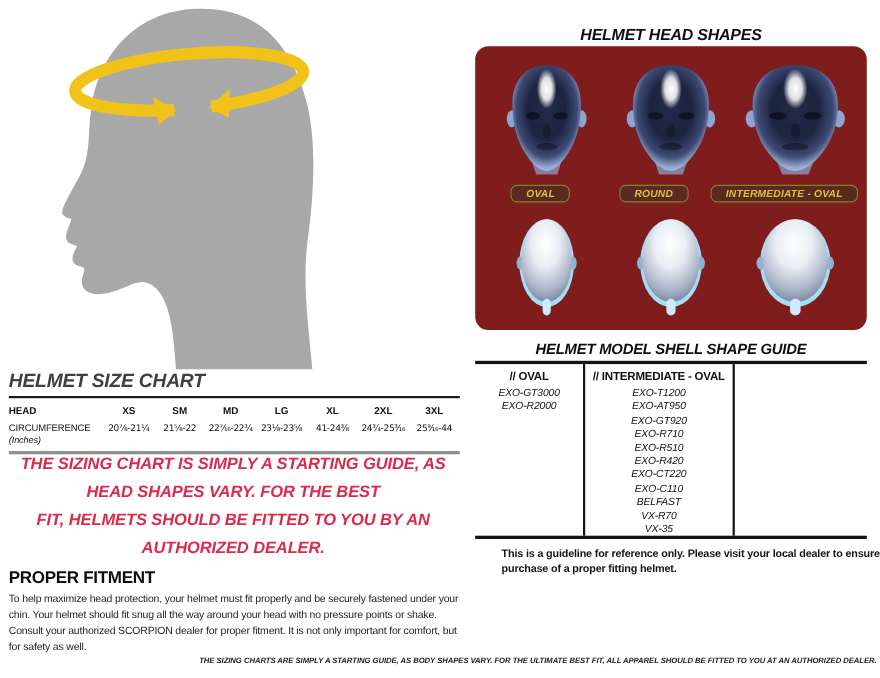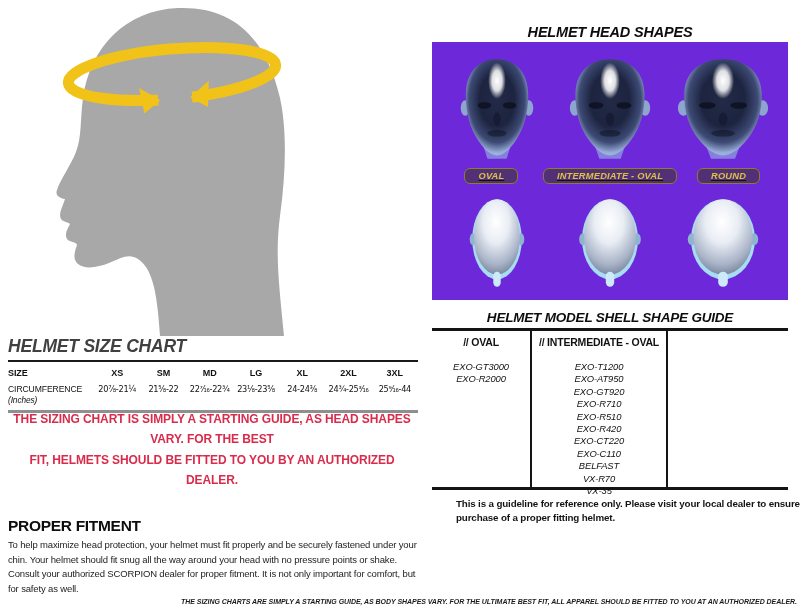--- a/index.html
+++ b/index.html
@@ -17,57 +17,57 @@
   .sc-rule { height:2px; background:#1a1a1a; margin-top:3px; }
   .sc-rule-gray { height:3px; background:#8f8f8f; margin-top:5px; }
   .sc-row { display:flex; align-items:flex-start; margin-top:6px; }
   .sc-label { width:86px; font-size:8.6px; letter-spacing:-0.1px; }
   .sc-head .sc-label, .sc-cell-h { font-weight:bold; font-size:9px; }
   .sc-cell { flex:1; text-align:center; font-size:9px; }
   .sc-vals .sc-cell { font-family:"DejaVu Sans", sans-serif; font-size:8.2px; letter-spacing:-0.3px; }
   .inches { display:block; font-style:italic; font-size:8.3px; margin-top:1px; }
 
   .warning {
-    width:416px; text-align:center; font-weight:bold; 
-    font-size:12px; line-height:1.7; letter-spacing:-0.1px;
+    width:416px; text-align:center; font-weight:bold; font-style:italic;
+    font-size:15px; line-height:1.7; letter-spacing:-0.1px;
   }
 
   .sec-h { font-size:15.5px; font-weight:bold; letter-spacing:-0.3px; color:#0d0d0d; }
   .body-txt { font-size:9.5px; letter-spacing:-0.15px; line-height:1.55; color:#1c1c1c; }
   .body-txt p { margin:0; }
 
   
   .hh-title, .sg-title { text-align:center; font-weight:bold; font-style:italic; color:#0d0d0d; }
   .hh-title { font-size:14.5px; letter-spacing:-0.2px; }
   .sg-title { font-size:13.5px; letter-spacing:-0.2px; }
 
   .shape-box {
-    background:#6d28d9; border-radius:0;
-    display:flex; flex-direction:column; padding:12px 8px 6px 8px;text-decoration:underline;
+    background:#7f1d1d; border-radius:12px;
+    display:flex; flex-direction:column; padding:12px 8px 6px 8px;
   }
   .head-row { display:flex; height:106px; }
   .head-row.bottom { height:102px; margin-top:4px; }
   .hcell { flex:1; display:flex; justify-content:center; align-items:flex-end; }
   .label-row { display:flex; height:24px; margin-top:4px; }
   .lcell { flex:1; display:flex; justify-content:center; align-items:center; }
   .shape-label {
     border:1px solid #8d7c2f; border-radius:6px; background:rgba(58,54,34,0.55);
     color:#dcc23c; font-size:9.3px; font-weight:bold; font-style:italic;
     padding:2px 13px; white-space:nowrap; letter-spacing:0.2px;
   }
 
   .sg-table {
     display:flex; border-top:3px solid #141414; border-bottom:3px solid #141414;
     height:162px;
   }
   .sg-col { padding-top:5px; text-align:center; }
   .sg-col-0 { width:98px; }
   .sg-col-1 { width:138px; border-left:2px solid #141414; border-right:2px solid #141414; }
   .sg-col-2 { width:106px; }
-  .sg-col-h { font-size:10.5px; font-weight:bold; letter-spacing:-0.2px; margin-bottom:13px; white-space:nowrap; }
+  .sg-col-h { font-size:10.5px; font-weight:bold; letter-spacing:-0.2px; margin-bottom:3px; white-space:nowrap; }
   .model { font-size:9.4px; font-weight:normal; font-style:italic; line-height:12.4px; letter-spacing:-0.1px; }
 
   .sg-note { font-size:9.8px; font-weight:bold; letter-spacing:-0.15px; line-height:1.4; color:#141414; }
 
   .footer-disc {
     font-size:7px; font-weight:bold; font-style:italic; letter-spacing:-0.05px;
     color:#1a1a1a; white-space:nowrap;
   }
 </style>
 </head>
@@ -110,39 +110,39 @@
       <rect x="104" y="85" width="34" height="20" fill="#A8A8A8"></rect>
       <polygon points="106,95 86,81 89,107" fill="#F1C319"></polygon>
       <polygon points="136,95 156,80 153,106" fill="#F1C319"></polygon>
     </g>
   </svg>
 
   <div class="abs" style="left:8px;top:336px;width:410px">
     <div class="sc-title">HELMET SIZE CHART</div>
     <div class="sc-rule"></div>
     <div class="sc-row sc-head">
-      <div class="sc-label">SIZE</div>
+      <div class="sc-label">HEAD</div>
       <div class="sc-cell sc-cell-h">XS</div>
       <div class="sc-cell sc-cell-h">SM</div>
       <div class="sc-cell sc-cell-h">MD</div>
       <div class="sc-cell sc-cell-h">LG</div>
       <div class="sc-cell sc-cell-h">XL</div>
       <div class="sc-cell sc-cell-h">2XL</div>
       <div class="sc-cell sc-cell-h">3XL</div>
     </div>
     <div class="sc-row sc-vals">
       <div class="sc-label">
         <span>CIRCUMFERENCE</span>
         <span class="inches">(Inches)</span>
       </div>
       <div class="sc-cell">20⅞-21¼</div>
       <div class="sc-cell">21⅝-22</div>
       <div class="sc-cell">22⁷⁄₁₆-22¾</div>
       <div class="sc-cell">23⅛-23⅝</div>
-      <div class="sc-cell">24-24⅜</div>
+      <div class="sc-cell">41-24⅜</div>
       <div class="sc-cell">24¾-25³⁄₁₆</div>
       <div class="sc-cell">25⁹⁄₁₆-44</div>
     </div>
     <div class="sc-rule-gray"></div>
   </div>
 
   <div class="abs warning" style="left:4px;top:409px;color:#D92B4B">
     <div>THE SIZING CHART IS SIMPLY A STARTING GUIDE, AS HEAD SHAPES VARY. FOR THE BEST</div>
     <div>FIT, HELMETS SHOULD BE FITTED TO YOU BY AN AUTHORIZED DEALER.</div>
   </div>
@@ -200,24 +200,24 @@
           <path d="M32,140 C40,150 60,150 68,140 L63,158 L37,158 Z" fill="#93aede" opacity="0.65"></path>
         </svg>
       </div>
     </div>
 
     <div class="label-row">
       <div class="lcell">
           <span class="shape-label">OVAL</span>
         </div>
       <div class="lcell">
-          <span class="shape-label">INTERMEDIATE - OVAL</span>
+          <span class="shape-label">ROUND</span>
         </div>
       <div class="lcell">
-          <span class="shape-label">ROUND</span>
+          <span class="shape-label">INTERMEDIATE - OVAL</span>
         </div>
     </div>
 
     <div class="head-row bottom">
       <div class="hcell" style="align-items:center">
         <svg width="62" height="98" viewBox="0 0 100 130" preserveAspectRatio="none">
           <ellipse cx="50" cy="60" rx="40" ry="53" fill="#a6dcf4"></ellipse>
           <ellipse cx="11" cy="60" rx="5" ry="8" fill="#8fb4cf"></ellipse>
             <ellipse cx="89" cy="60" rx="5" ry="8" fill="#8fb4cf"></ellipse>
           <ellipse cx="50" cy="57" rx="37" ry="50" fill="url(#gCrown)"></ellipse>

